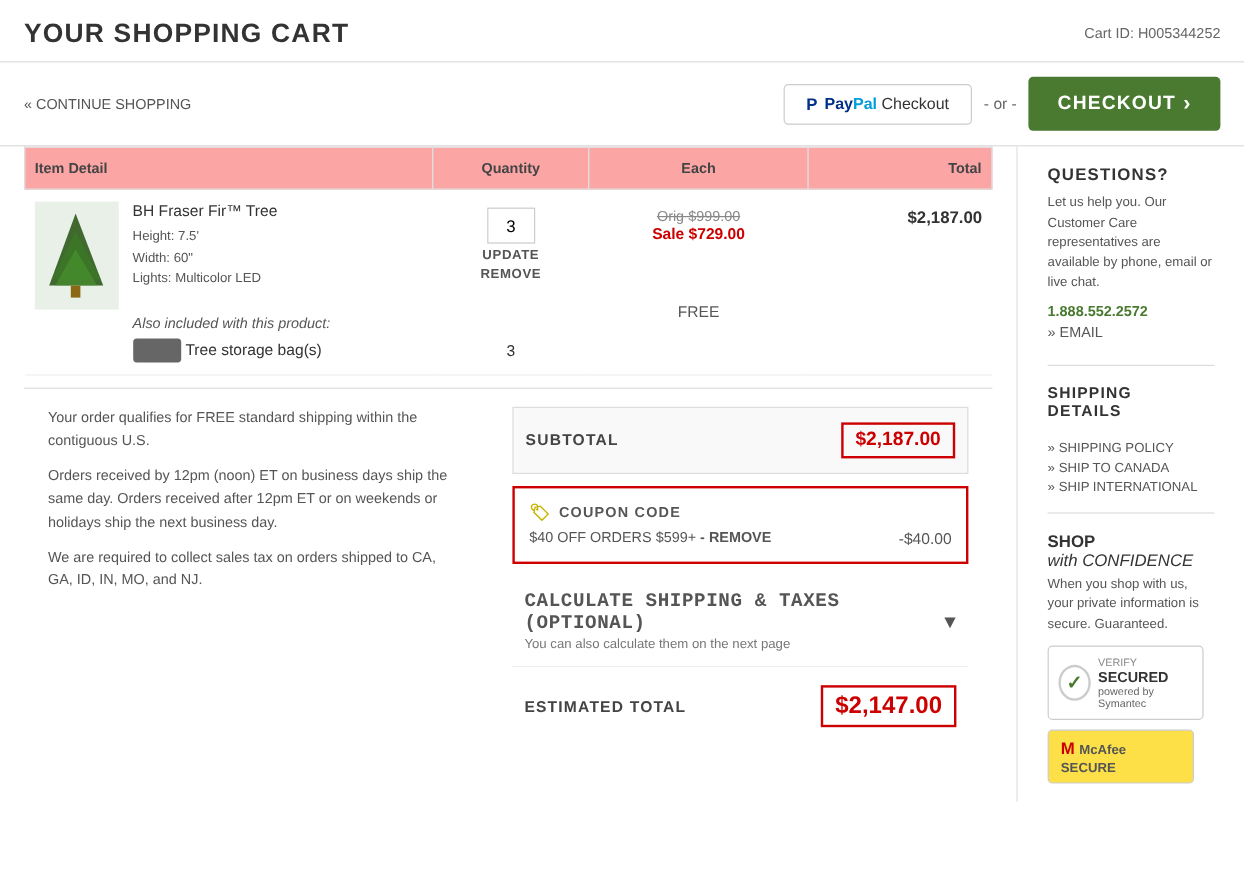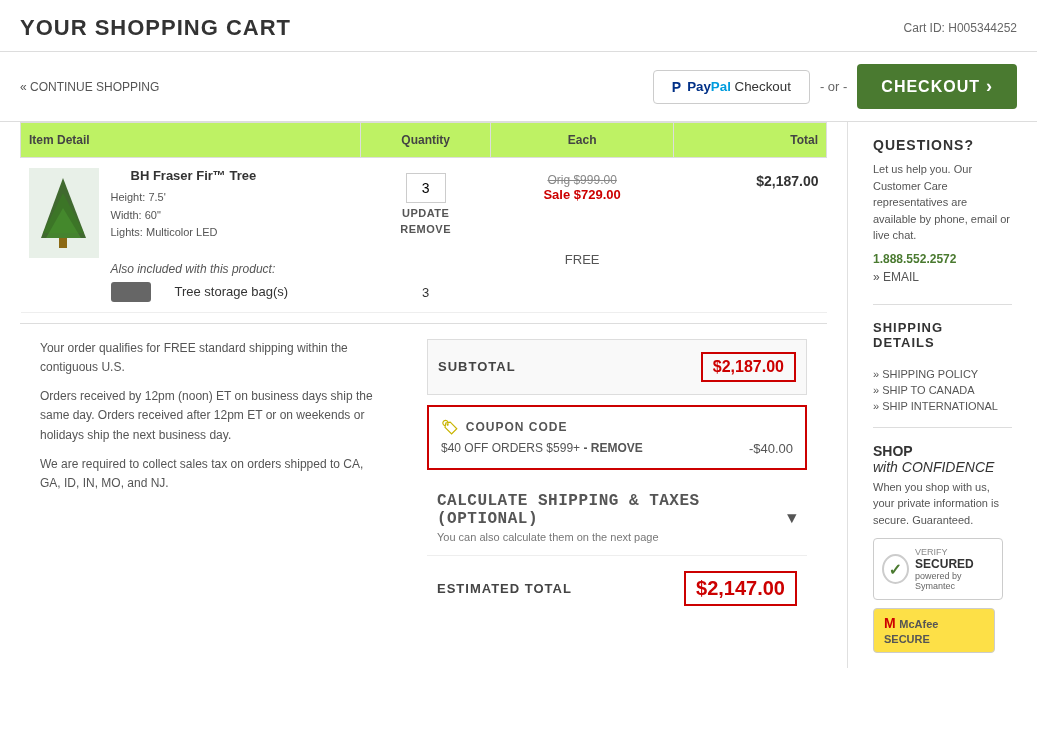--- a/index.html
+++ b/index.html
@@ -24,29 +24,29 @@
     .checkout-btn { background: #4a7a30; color: #fff; border: none; border-radius: 4px; padding: 12px 24px; font-size: 16px; font-weight: bold; cursor: pointer; display: flex; align-items: center; gap: 6px; letter-spacing: 1px; }
     .checkout-btn .chevron { font-size: 18px; }
     
     
     .main-content { display: flex; gap: 0; }
     .left-content { flex: 1; padding: 0 20px; }
     .right-sidebar { width: 190px; padding: 15px 25px; border-left: 1px solid #e0e0e0; }
     
     
     .cart-table { width: 100%; border-collapse: collapse; }
-    .cart-table th { background: #bef264; padding: 10px 8px; text-align: left; font-size: 12px; font-weight: bold; border: 1px solid #ddd; color: #444; }
+    .cart-table th { background: #fca5a5; padding: 10px 8px; text-align: left; font-size: 12px; font-weight: bold; border: 1px solid #ddd; color: #444; }
     .cart-table th.center { text-align: center; }
     .cart-table th.right { text-align: right; }
     .cart-table td { padding: 10px 8px; vertical-align: top; border-bottom: 1px solid #eee; }
     
     .item-image { width: 70px; height: 90px; background: #e8f0e8; display: flex; align-items: center; justify-content: center; }
     .tree-svg { width: 55px; height: 80px; }
     
-    .item-name { font-weight: bold; font-size: 13px; margin-bottom: 6px; margin-left: 20px; }
+    .item-name { font-weight: normal; font-size: 13px; margin-bottom: 6px; }
     .item-details { font-size: 11px; color: #555; line-height: 1.6; }
     
     .qty-box { display: flex; flex-direction: column; align-items: center; gap: 4px; }
     .qty-input { width: 40px; height: 30px; border: 1px solid #ccc; text-align: center; font-size: 14px; }
     .update-link { font-size: 11px; color: #555; cursor: pointer; text-decoration: none; font-weight: bold; letter-spacing: 0.5px; }
     .remove-link { font-size: 11px; color: #555; cursor: pointer; text-decoration: none; font-weight: bold; letter-spacing: 0.5px; }
     
     .price-orig { text-decoration: line-through; color: #888; font-size: 12px; }
     .price-sale { color: #c00; font-weight: bold; font-size: 13px; }
     .price-total { font-weight: bold; font-size: 14px; }
@@ -161,21 +161,21 @@
                 </div>
                 <div>
                   <div class="item-name">BH Fraser Fir™ Tree</div>
                   <div class="item-details">
                     <div>Height:  7.5'</div>
                     <div>Width:   60"</div>
                     <div>Lights:   Multicolor LED</div>
                   </div>
                   <div style="margin-top:20px;">
                     <div class="also-included">Also included with this product:</div>
-                    <div style="display:flex; align-items:center; gap:24px; margin-top:6px;">
+                    <div style="display:flex; align-items:center; gap:4px; margin-top:6px;">
                       <span class="bag-image"></span>
                       <span>Tree storage bag(s)</span>
                     </div>
                   </div>
                 </div>
               </div>
             </td>
             <td style="text-align:center; vertical-align:top; padding-top:15px;">
               <div class="qty-box">
                 <input class="qty-input" type="text" value="3" style="">

